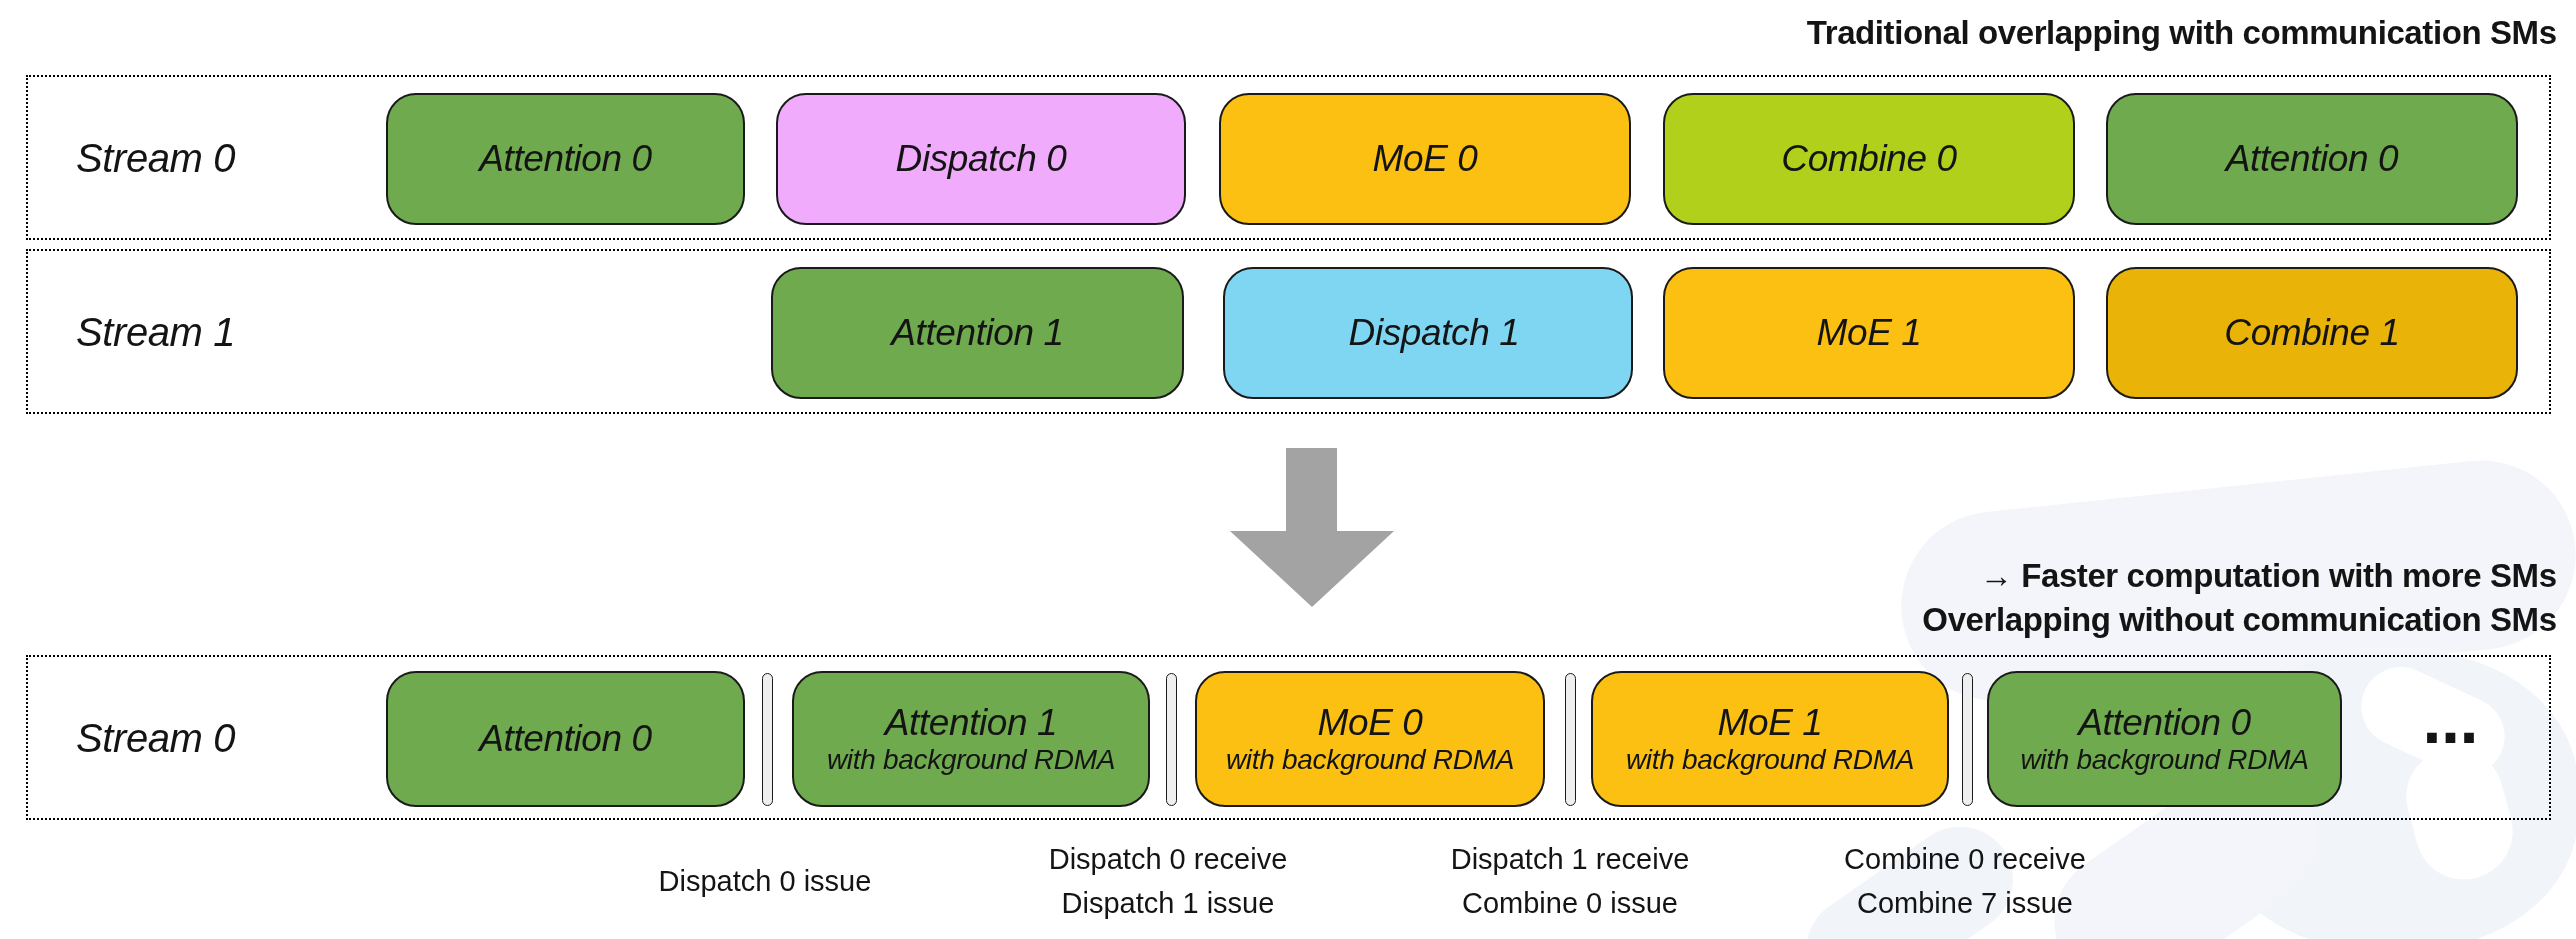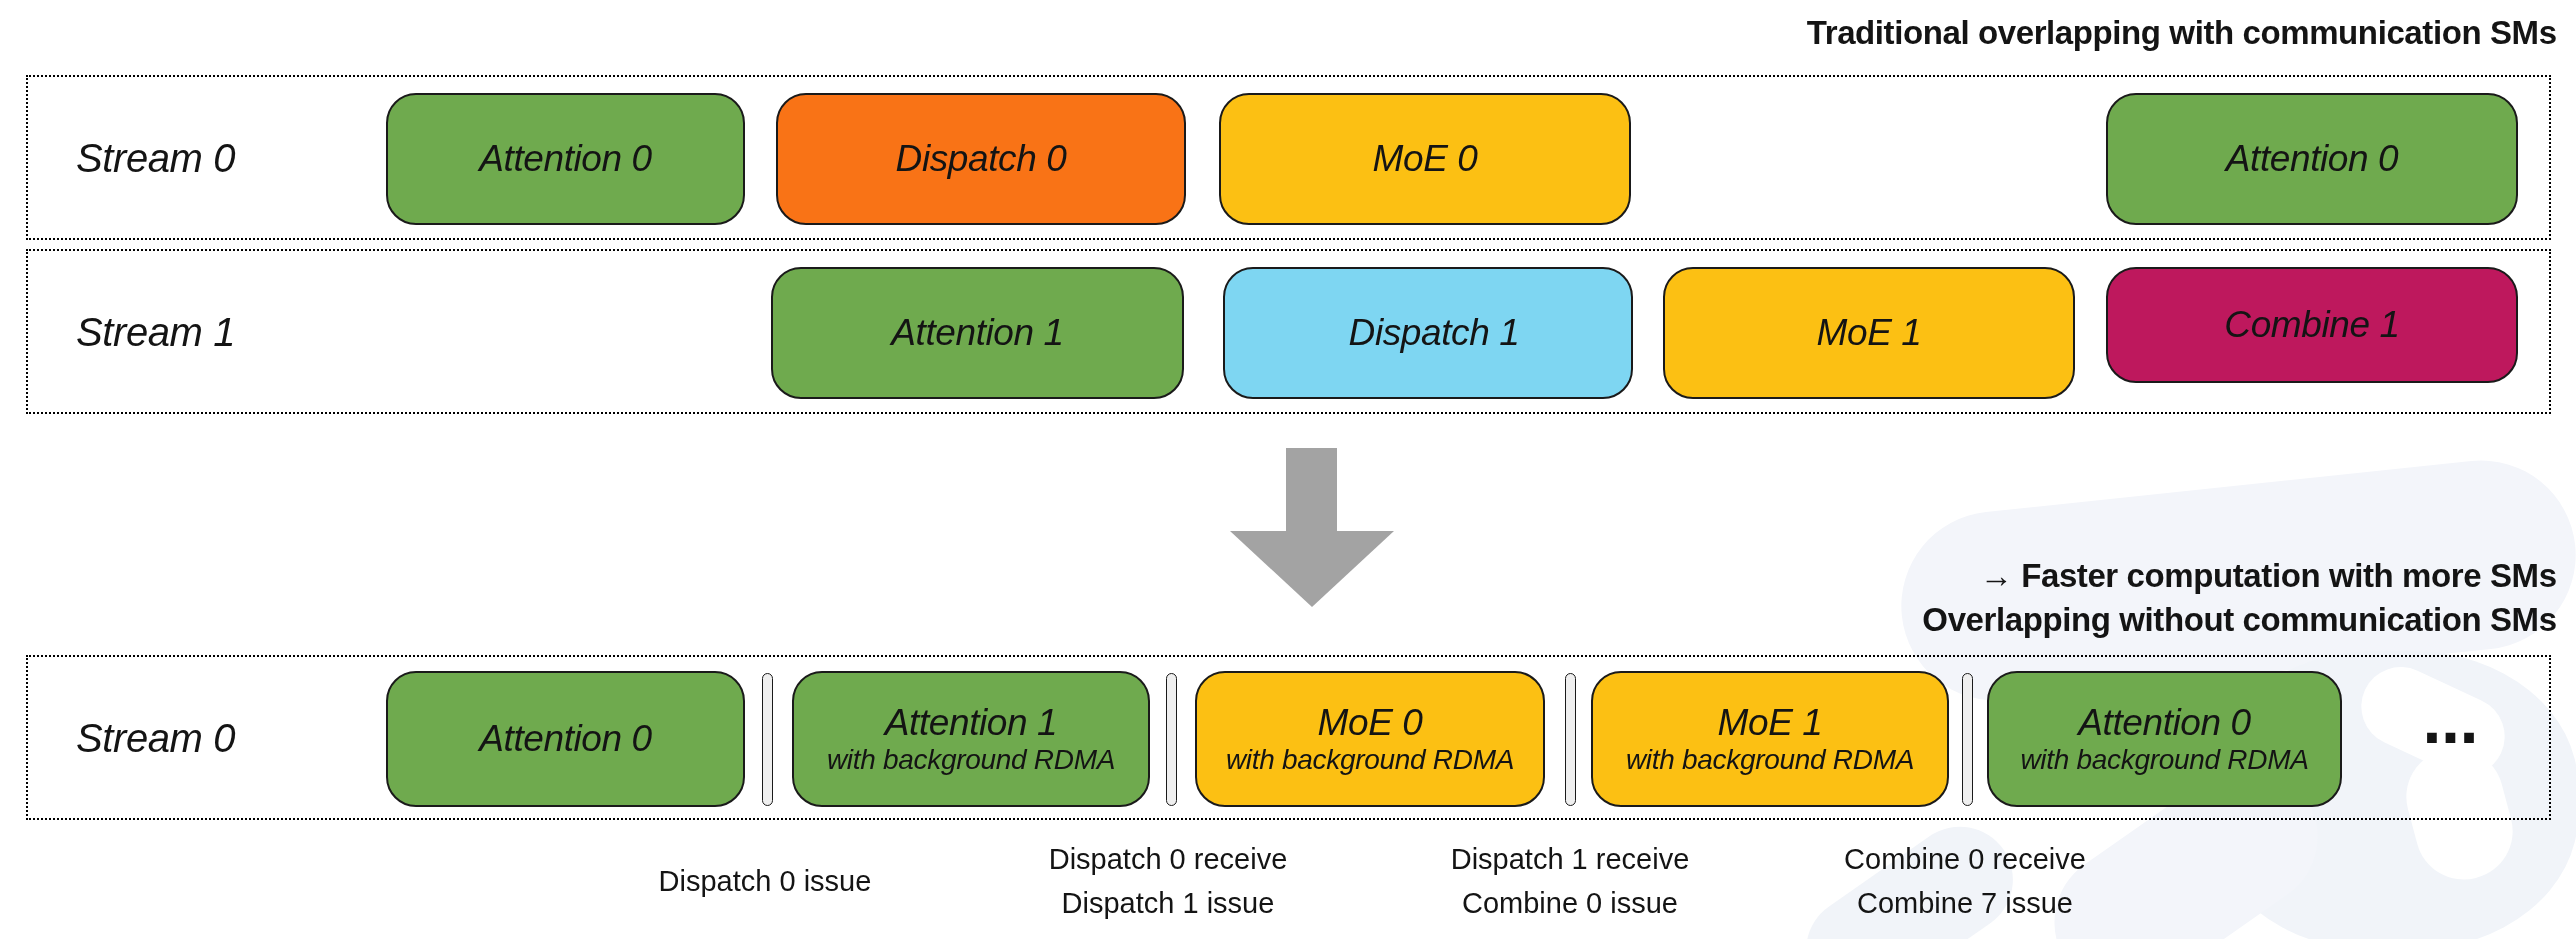--- a/index.html
+++ b/index.html
@@ -53,43 +53,46 @@
   <div class="wm-white" style="left:2358px;top:682px;width:150px;height:79px;border-radius:44px;transform:rotate(25deg);"></div>
   <div class="wm-white" style="left:2411px;top:748px;width:97px;height:132px;border-radius:48px;transform:rotate(-15deg);"></div>
 
   <div class="sec-title" style="top:10.6px;">Traditional overlapping with communication SMs</div>
 
   <div class="stream-box" style="top:75px;height:165px;">
     <div class="stream-label">Stream 0</div>
     <div class="block" style="left: 358px; top: 16px; width: 359px; height: 132px; background: rgb(111, 170, 78);">
       <div class="lbl">Attention 0</div>
     </div>
-    <div class="block" style="left: 748px; top: 16px; width: 410px; height: 132px; background: #f97316;">
+    <div class="block" style="left: 748px; top: 16px; width: 410px; height: 132px; background: #f0abfc;">
       <div class="lbl">Dispatch 0</div>
     </div>
     <div class="block" style="left: 1191px; top: 16px; width: 412px; height: 132px; background: rgb(252, 192, 19);">
       <div class="lbl">MoE 0</div>
+    </div>
+    <div class="block" style="left: 1635px; top: 16px; width: 412px; height: 132px; background: rgb(176, 208, 28);">
+      <div class="lbl">Combine 0</div>
     </div>
     <div class="block" style="left: 2078px; top: 16px; width: 412px; height: 132px; background: rgb(111, 170, 78);">
       <div class="lbl">Attention 0</div>
     </div>
   </div>
 
   <div class="stream-box" style="top:249px;height:165px;">
     <div class="stream-label">Stream 1</div>
     <div class="block" style="left: 743px; top: 16px; width: 413px; height: 132px; background: rgb(111, 170, 78);">
       <div class="lbl">Attention 1</div>
     </div>
     <div class="block" style="left: 1195px; top: 16px; width: 410px; height: 132px; background: rgb(126, 214, 242); padding-left: 12px;">
       <div class="lbl">Dispatch 1</div>
     </div>
     <div class="block" style="left: 1635px; top: 16px; width: 412px; height: 132px; background: rgb(252, 192, 19);">
       <div class="lbl">MoE 1</div>
     </div>
-    <div class="block" style="left: 2078px; top: 16px; width: 412px; height: 116px; background: #be185d;">
+    <div class="block" style="left: 2078px; top: 16px; width: 412px; height: 132px; background: #eab308;">
       <div class="lbl">Combine 1</div>
     </div>
   </div>
 
   <div class="arrow-stem"></div>
   <div class="arrow-head"></div>
 
   <div class="sec-title" style="top:554px;">
     <div>→ Faster computation with more SMs</div>
     <div>Overlapping without communication SMs</div>

